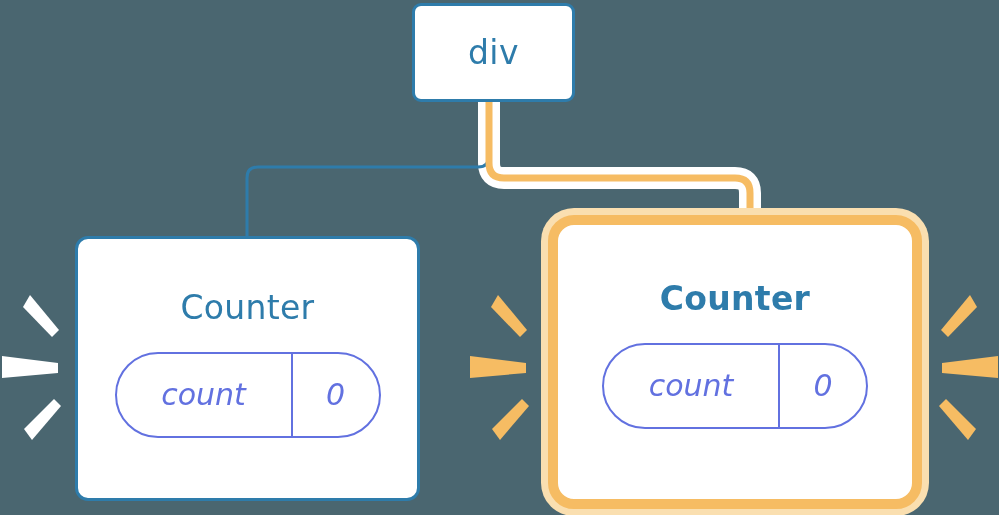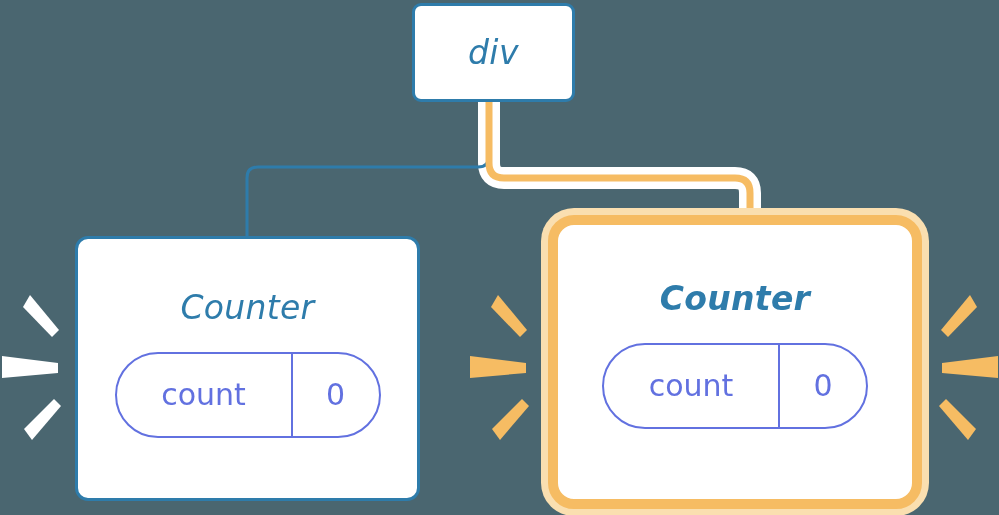--- a/index.html
+++ b/index.html
@@ -70,21 +70,20 @@
     height: 294px;
     border: 10px solid #f6bc63;
     border-radius: 26px;
     box-shadow: 0 0 0 7px #fadfb0;
     z-index: 6;
   }
 
   .node-title {
     color: #2e7cab;
     white-space: nowrap;
-    font-style: italic;
   }
   .node-counter-left .node-title {
     font-size: 33px;
     font-weight: 400;
     margin-top: 49px;
     letter-spacing: .3px;
   }
   .node-counter-right .node-title {
     font-size: 33px;
     font-weight: 700;
@@ -94,20 +93,21 @@
 
   
   .state-pill {
     display: flex;
     align-items: stretch;
     border: 2px solid #6271e0;
     border-radius: 999px;
     background: #ffffff;
     overflow: hidden;
     box-sizing: border-box;
+    font-style: italic;
   }
   .node-counter-left .state-pill {
     width: 266px;
     height: 86px;
     margin-top: 25px;
   }
   .node-counter-right .state-pill {
     width: 266px;
     height: 86px;
     margin-top: 25px;

